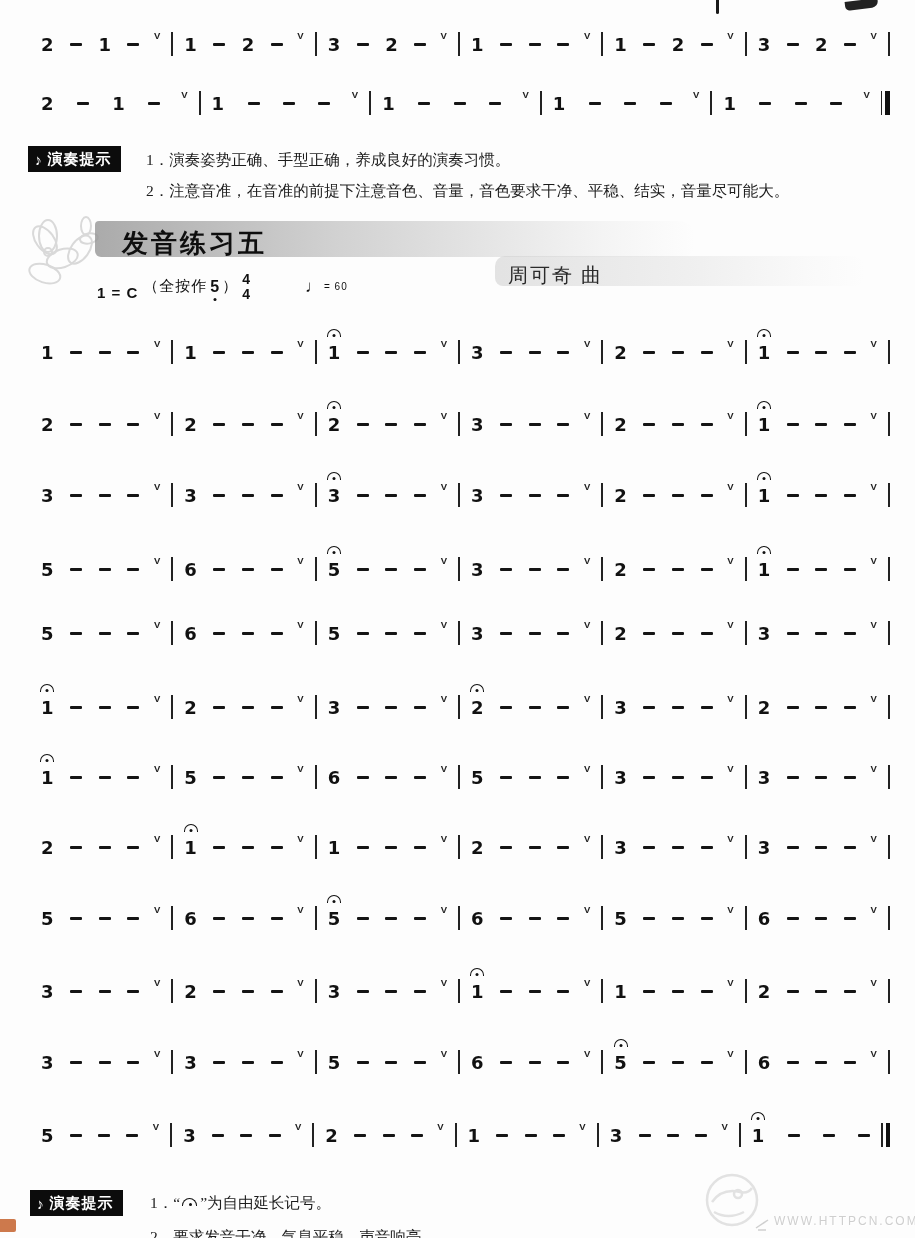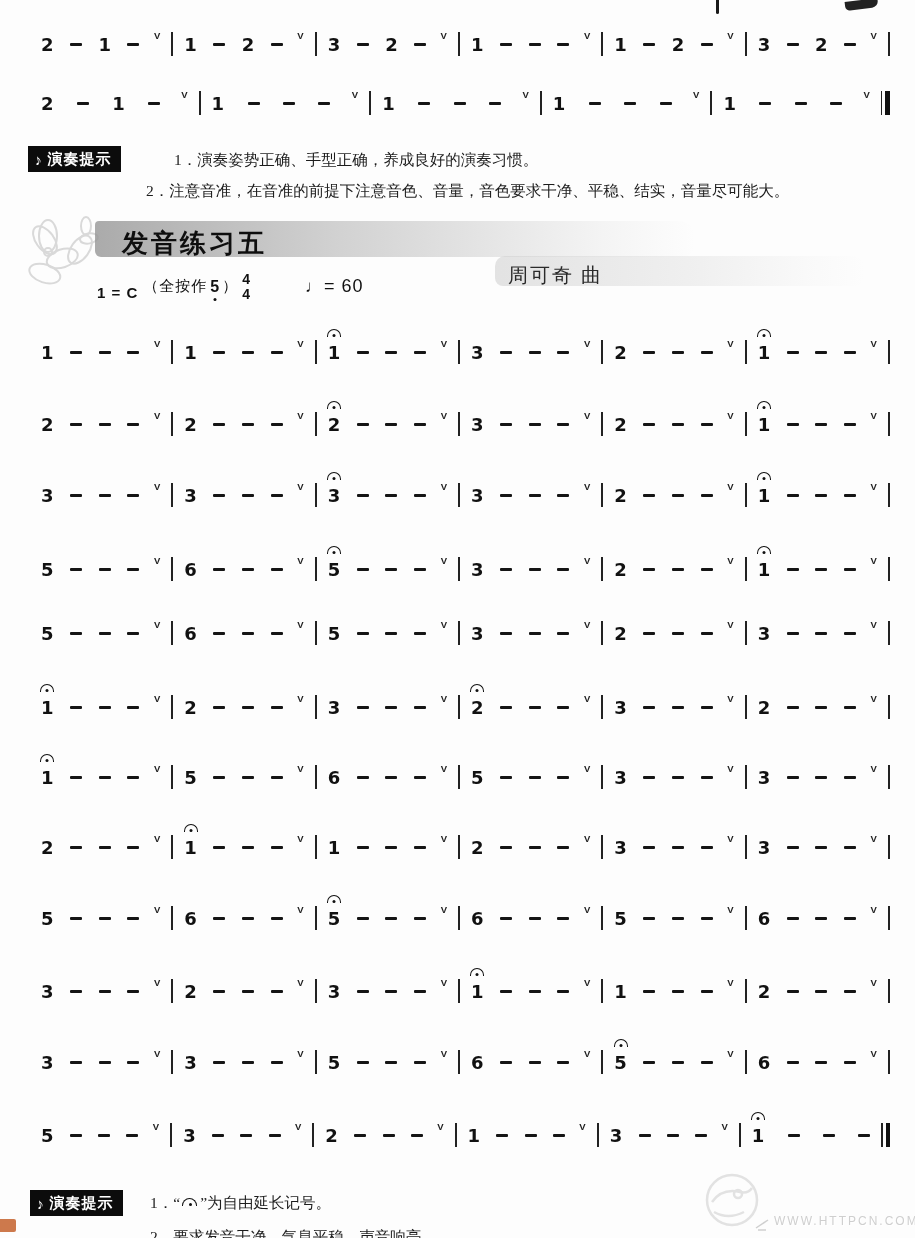--- a/index.html
+++ b/index.html
@@ -44,21 +44,21 @@
   .composer{position:absolute;left:508px;top:262px;font-size:20px;color:#2a2a2a;font-family:"Liberation Serif","DejaVu Serif",serif;letter-spacing:2px;}
   .keyline{position:absolute;left:97px;top:272px;display:flex;align-items:center;font-size:15px;color:#111;}
   .k-tonic{font-weight:bold;letter-spacing:1px;margin-top:12px;}
   .k-cn{font-family:Liberation Serif, serif;margin-left:5px;letter-spacing:1px;}
   .k-note{font-weight:bold;position:relative;margin-left:3px;font-size:16px;}
   .k-note::after{content:"";position:absolute;left:50%;transform:translateX(-50%);bottom:-5px;width:3px;height:3px;border-radius:50%;background:#111;}
   .k-close{font-family:"Liberation Serif","DejaVu Serif",serif;margin-left:3px;}
   .time-sig{display:inline-flex;flex-direction:column;align-items:center;margin-left:5px;font-weight:bold;font-size:14px;line-height:1.02;}
   .tempo{margin-left:55px;display:flex;align-items:center;}
   .tempo-note{font-size:17px;margin-right:2px;}
-  .tempo-val{font-size:18px;letter-spacing:1px;}
+  .tempo-val{font-size:10px;letter-spacing:1px;}
 
   
   .watermark{position:absolute;left:698px;top:1172px;width:215px;height:66px;}
   .wm-name{position:absolute;left:74px;top:-2px;font-size:33px;font-weight:bold;letter-spacing:2px;
     color:#f3f3f3;text-shadow:-1px -1px 0 #ffffff,1.5px 1.5px 1px #c9c9c9;}
   .wm-url{position:absolute;left:76px;top:42px;font-size:12px;letter-spacing:2px;color:#cfcfcf;text-shadow:1px 1px 0 #fff;}
   .corner-smudge{position:absolute;left:-4px;top:1219px;width:20px;height:13px;background:#c0571f;opacity:.8;border-radius:2px;}
 </style>
 </head>
 <body>
@@ -814,21 +814,21 @@
           <span class="thick"></span>
         </span>
       </div>
     </div>
 
   <div>
     <div class="tips-badge" style="left:28px;top:146px;">
       <span class="tips-icon">♪</span>
       <span>演奏提示</span>
     </div>
-    <div class="tip-line" style="left:146px;top:150px;margin-left:28px;">1．演奏姿势正确、手型正确，养成良好的演奏习惯。</div>
+    <div class="tip-line" style="left:146px;top:150px;">1．演奏姿势正确、手型正确，养成良好的演奏习惯。</div>
     <div class="tip-line" style="left:146px;top:181px;">2．注意音准，在音准的前提下注意音色、音量，音色要求干净、平稳、结实，音量尽可能大。</div>
   </div>
 
   <div class="flower-decor">
     <svg width="100" height="100" viewBox="0 0 100 100">
       <g fill="none" stroke="#d9d9d9" stroke-width="2">
         <ellipse cx="42" cy="28" rx="9" ry="16" transform="rotate(0 42 44)"></ellipse>
         <ellipse cx="58" cy="40" rx="9" ry="16" transform="rotate(72 50 44)"></ellipse>
         <ellipse cx="52" cy="60" rx="9" ry="16" transform="rotate(144 50 44)"></ellipse>
         <ellipse cx="32" cy="60" rx="9" ry="16" transform="rotate(216 50 44)"></ellipse>

